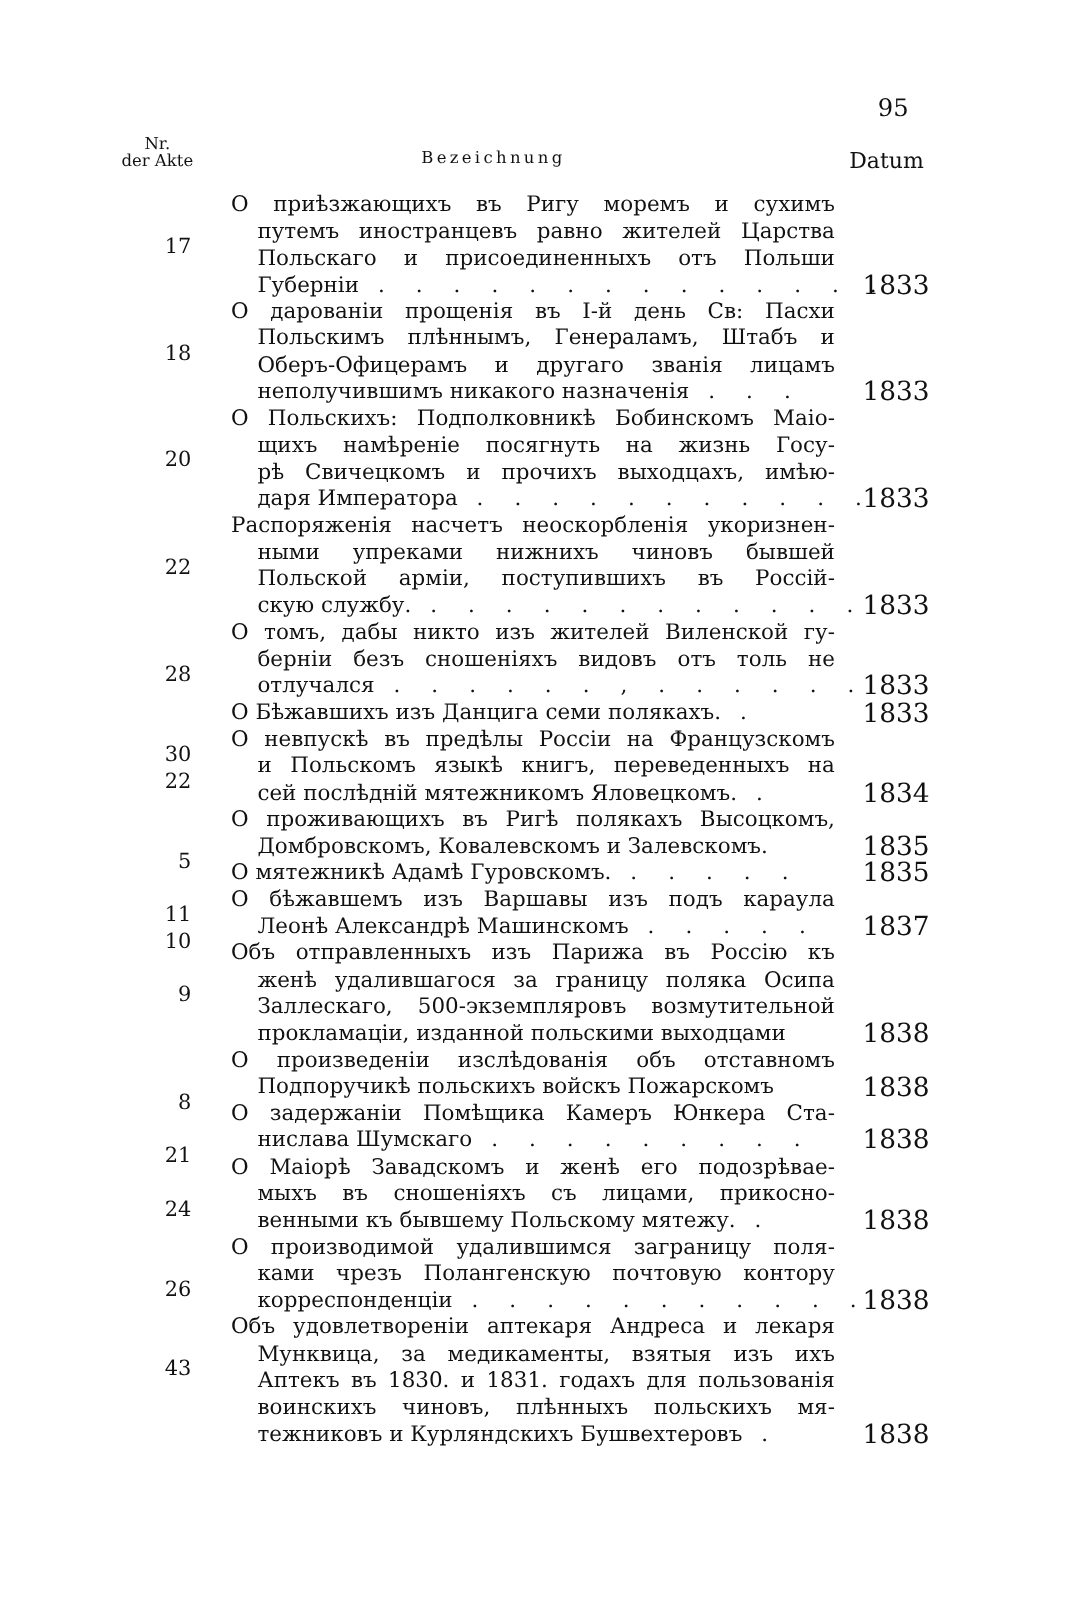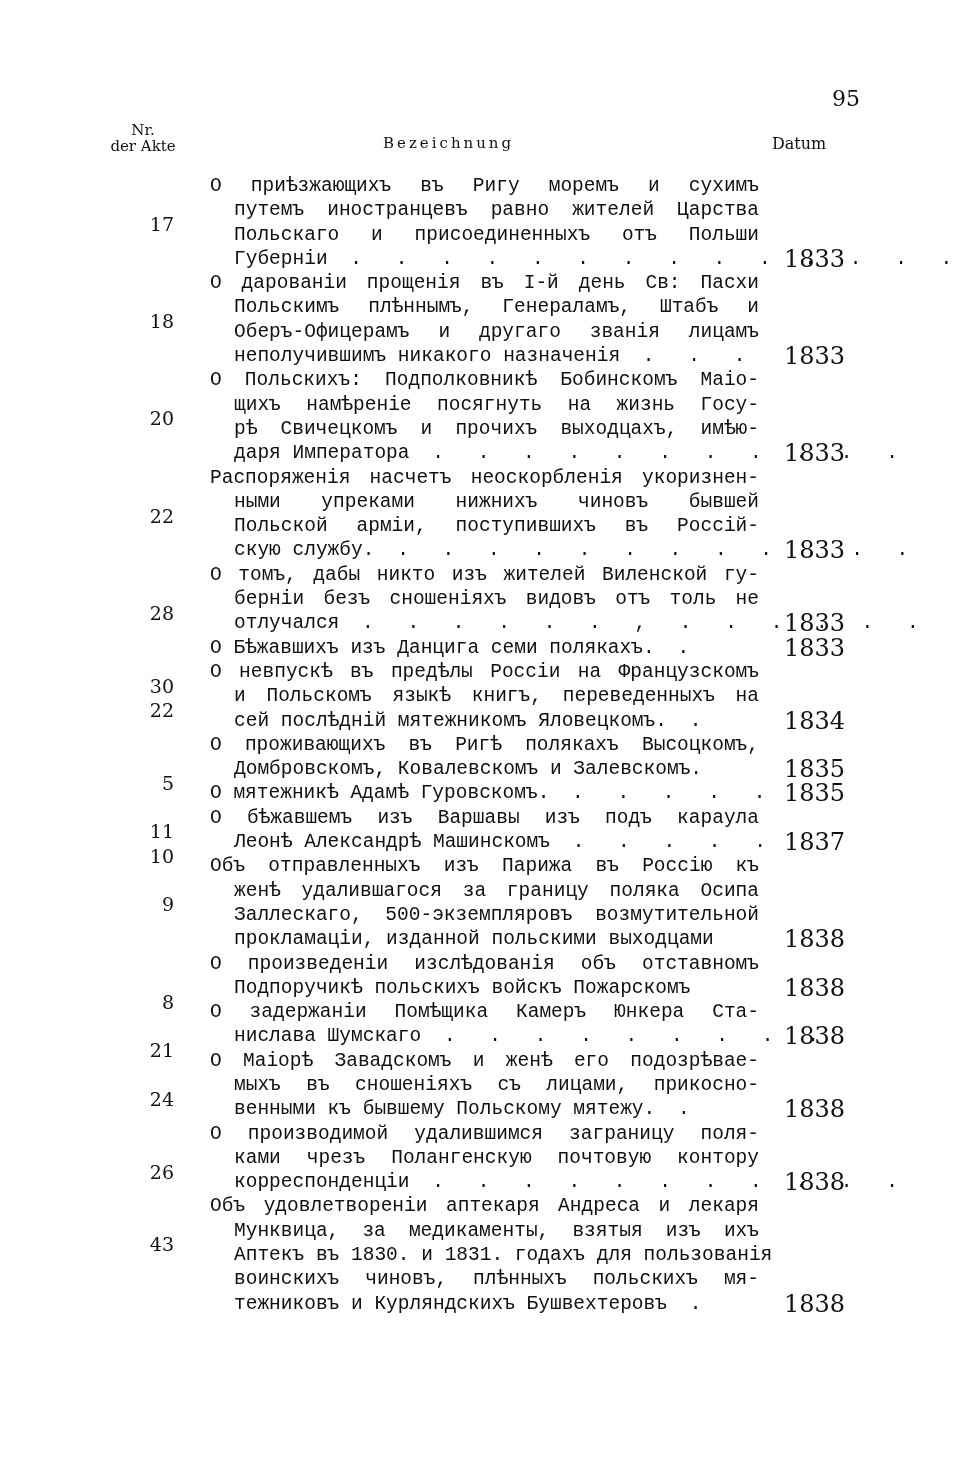--- a/index.html
+++ b/index.html
@@ -2,50 +2,50 @@
 <html><head>
 <meta charset="utf-8">
 <style>
   html, body { margin: 0; padding: 0; background: #ffffff; }
   body {
     width: 980px; height: 1461px; position: relative; overflow: hidden;
     font-family: "DejaVu Serif", "Liberation Serif", serif;
     color: #111111;
   }
   .page-number {
-    position: absolute; left: 832px; top: 86px;
+    position: absolute; left: 798px; top: 86px;
     font-size: 22px; letter-spacing: 0px;
   }
   .header { position: absolute; top: 122px; left: 0; width: 804px; height: 50px; }
   .hdr-nr {
     position: absolute; left: 98px; width: 90px; text-align: center;
     font-size: 15px; line-height: 16px;
   }
   .hdr-bez {
     position: absolute; left: 383px; top: 12px;
     font-size: 15px; letter-spacing: 3px;
   }
   .hdr-datum {
     position: absolute; left: 772px; top: 12px;
-    font-size: 16px;
+    font-size: 20px;
   }
   .entries { position: absolute; top: 174px; left: 0; width: 980px; }
   .entry { position: relative; }
   .line {
     position: relative; height: 24.3px; line-height: 24.3px;
     font-size: 19.5px; white-space: nowrap;
   }
   .nr {
     position: absolute; left: 120px; width: 54px; text-align: right;
     font-size: 19px;
     margin-top: 38px;
   }
   .text {
     position: absolute; left: 234px; width: 525px;
-    text-align: justify; text-align-last: justify; font-family: Liberation Mono, monospace;
+    text-align: justify; text-align-last: justify;
   }
   .text.first { left: 210px; width: 549px; }
   .text.last { text-align-last: left; }
   .leader { letter-spacing: 11px; }
   .date {
     position: absolute; left: 784px; width: 50px; text-align: left;
     font-size: 24px;
   }
 </style>
 </head>

